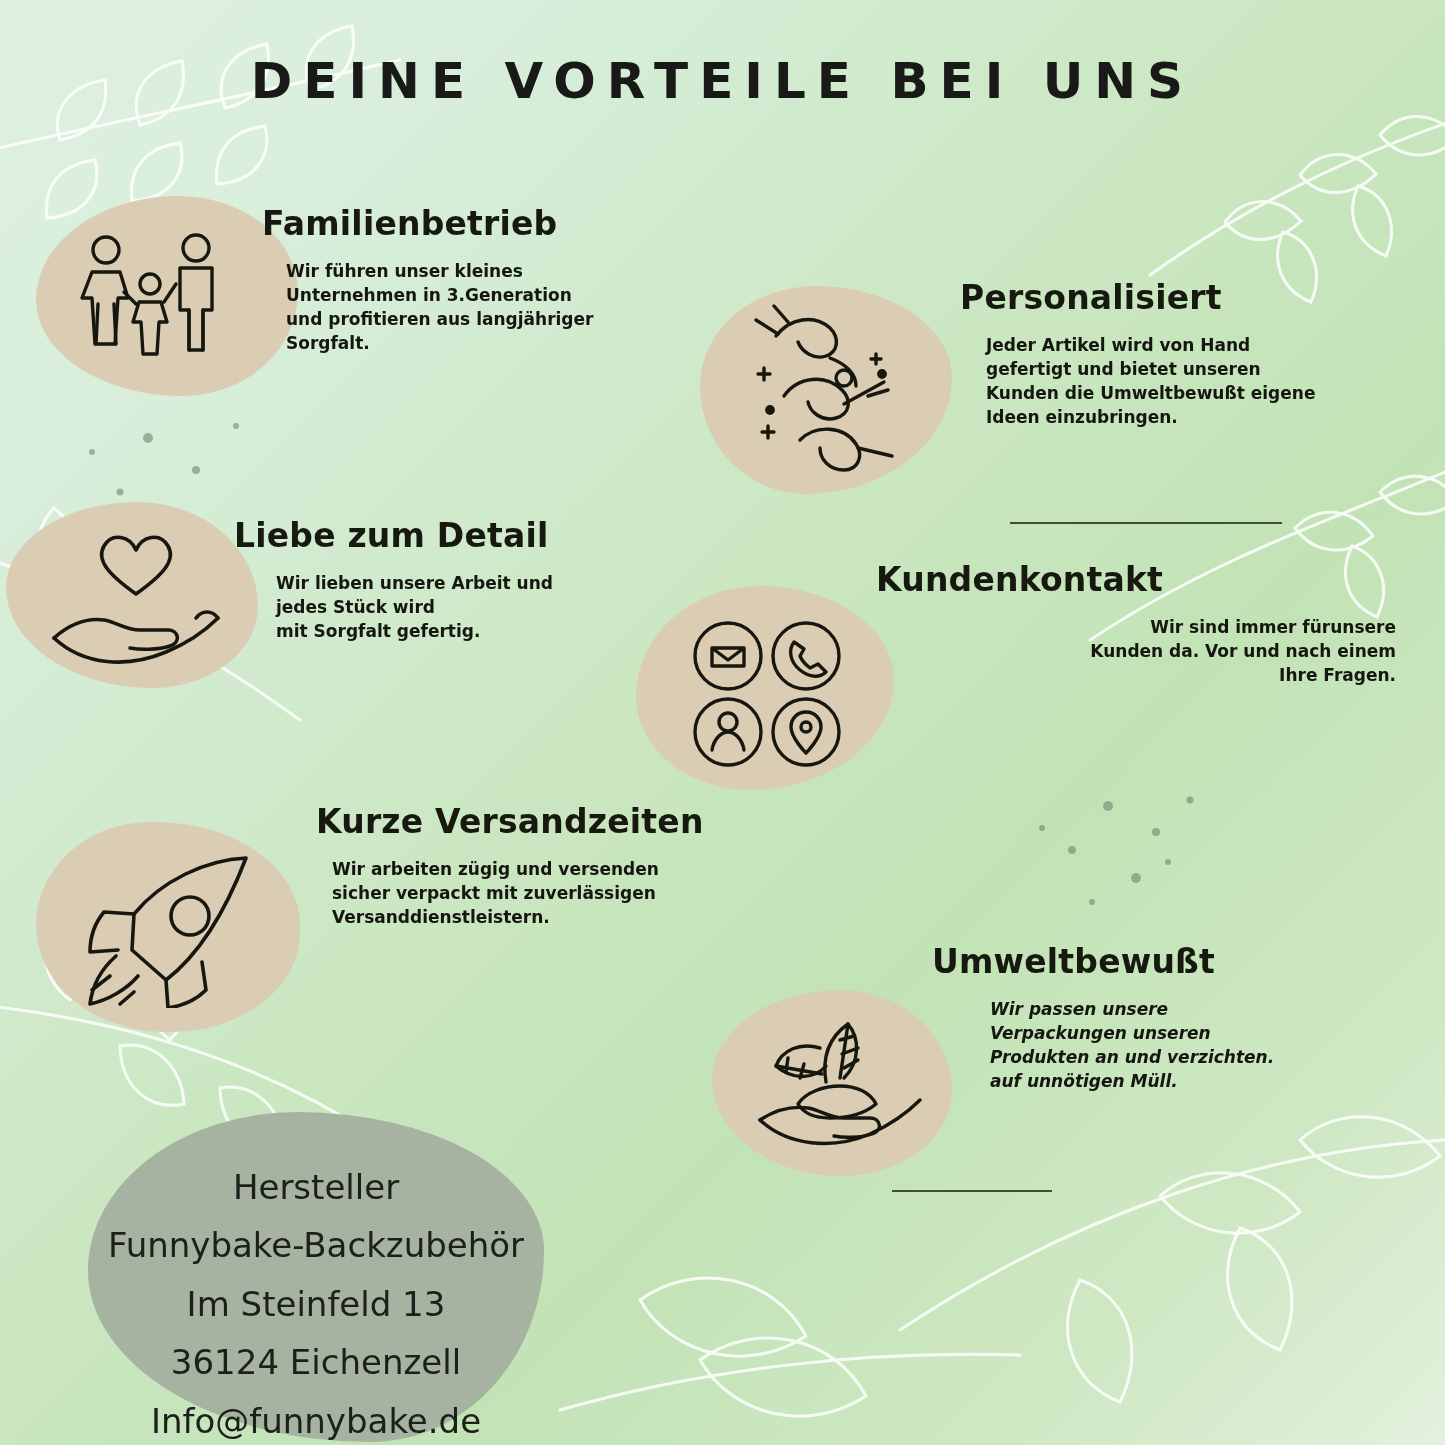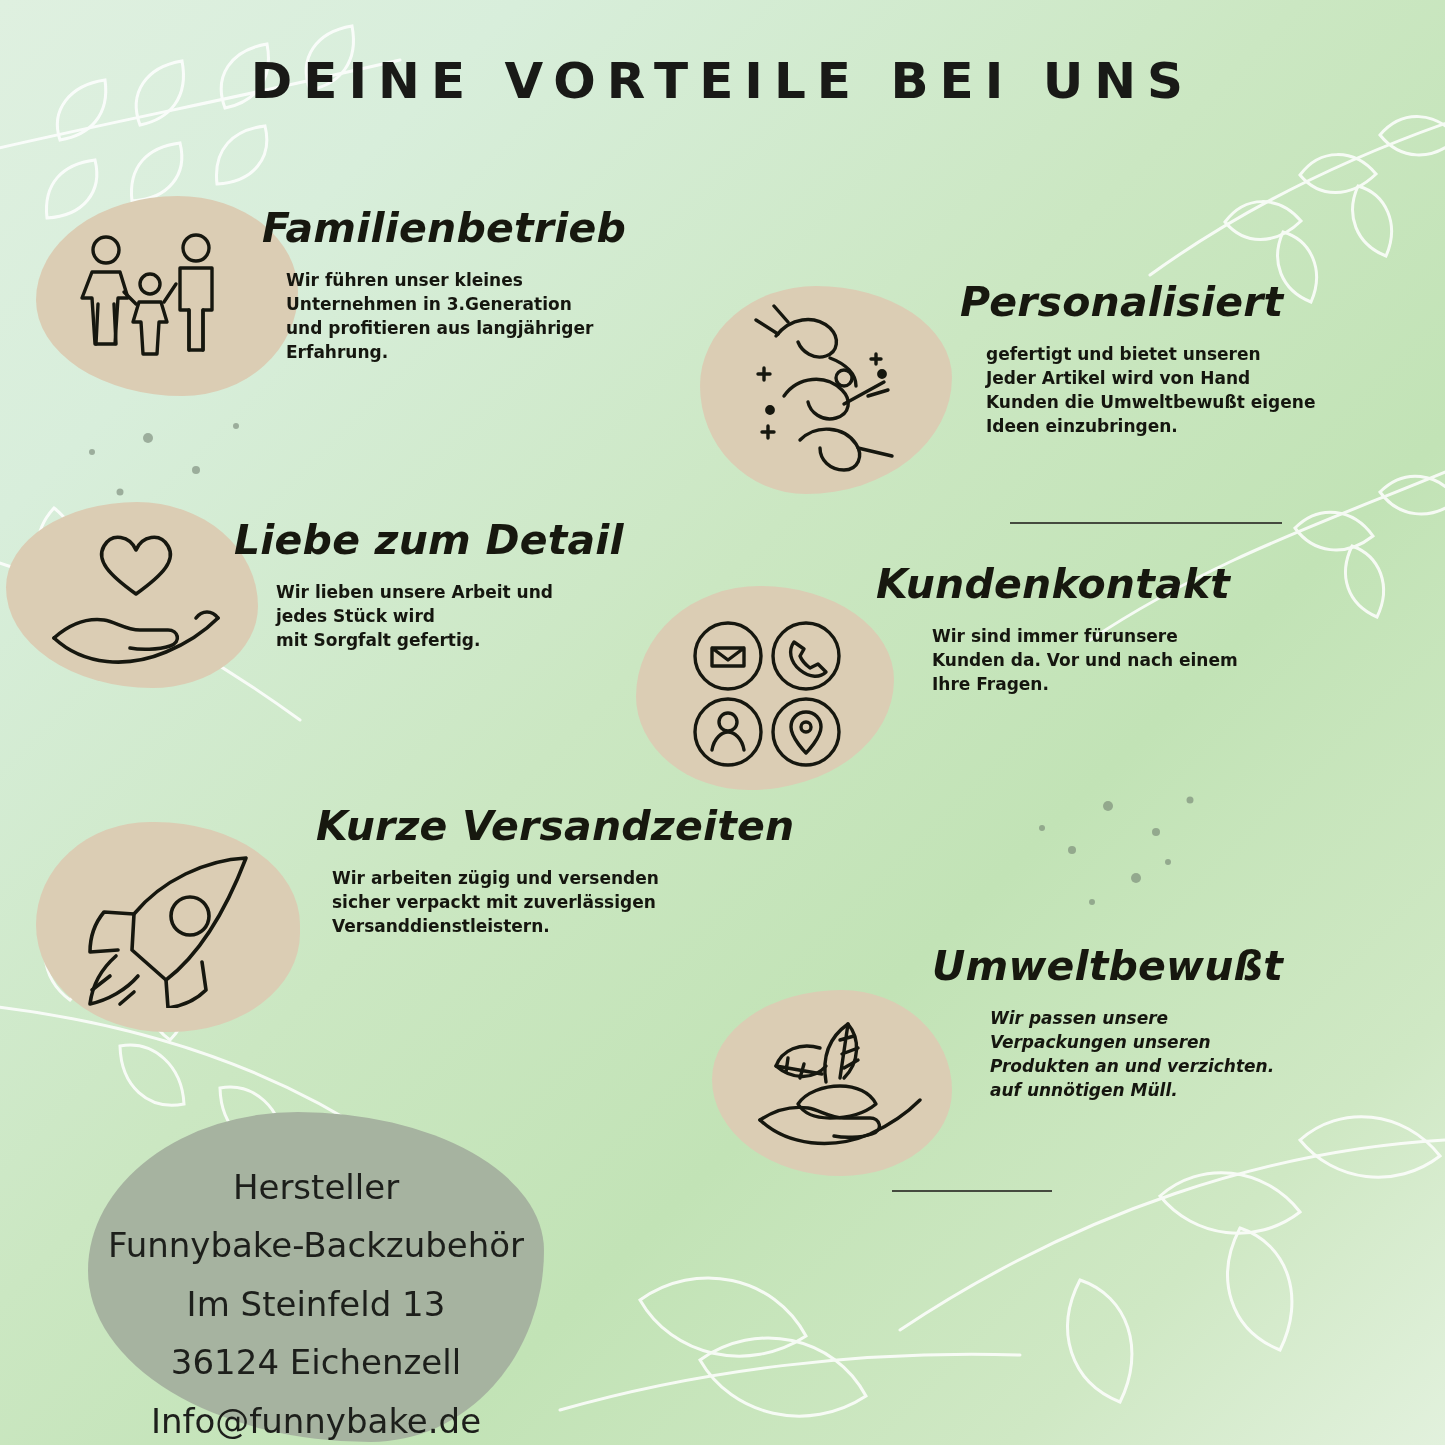--- a/index.html
+++ b/index.html
@@ -64,26 +64,25 @@
   .icon-wrap {
     position: absolute;
     z-index: 2;
   }
   .icon-wrap svg { display: block; }
 
   
   .card { position: absolute; z-index: 3; }
   .card h2 {
     margin: 0 0 16px 0;
-    font-size: 41px;
+    font-size: 33px;
     font-weight: 700;
     color: #17180f;
     letter-spacing: 0.2px;
     white-space: nowrap;
-    font-style: italic;
   }
   .card p {
     margin: 0;
     font-size: 17px;
     line-height: 1.42;
     font-weight: 600;
     color: #15160f;
   }
   .card p .ln { display: block; }
 
@@ -91,21 +90,21 @@
   #card-familienbetrieb p { padding-left: 24px; }
 
   #card-personalisiert  { left: 960px; top: 278px; width: 470px; }
   #card-personalisiert h2 { text-align: left; }
   #card-personalisiert p { padding-left: 26px; }
 
   #card-liebe           { left: 234px; top: 516px; width: 470px; }
   #card-liebe p { padding-left: 42px; }
 
   #card-kundenkontakt   { left: 876px; top: 560px; width: 520px; }
-  #card-kundenkontakt p { padding-left: 56px; }
+  #card-kundenkontakt p { padding-left: 56px; text-align: right; }
 
   #card-versand         { left: 316px; top: 802px; width: 580px; }
   #card-versand p { padding-left: 16px; }
 
   #card-umwelt          { left: 932px; top: 942px; width: 470px; }
   #card-umwelt p { padding-left: 58px; font-style: italic; }
   #card-umwelt p .bold { font-weight: 700; }
 
   .rule {
     position: absolute;
@@ -285,29 +284,29 @@
       <path d="M8 110 c 28 26, 72 30, 110 14 c 22 -10, 38 -22, 50 -34"></path>
     </svg>
   </div>
 
   <div class="card" id="card-familienbetrieb">
     <h2>Familienbetrieb</h2>
     <p>
       <span class="ln">Wir führen unser kleines</span>
       <span class="ln">Unternehmen in 3.Generation</span>
       <span class="ln">und profitieren aus langjähriger</span>
-      <span class="ln">Erfahrung.</span>
+      <span class="ln">Sorgfalt.</span>
     </p>
   </div>
 
   <div class="card" id="card-personalisiert">
     <h2>Personalisiert</h2>
     <p>
+      <span class="ln">Jeder Artikel wird von Hand</span>
       <span class="ln">gefertigt und bietet unseren</span>
-      <span class="ln">Jeder Artikel wird von Hand</span>
       <span class="ln">Kunden die Umweltbewußt eigene</span>
       <span class="ln">Ideen einzubringen.</span>
     </p>
   </div>
 
   <div class="rule" id="rule-1"></div>
 
   <div class="card" id="card-liebe">
     <h2>Liebe zum Detail</h2>
     <p>

